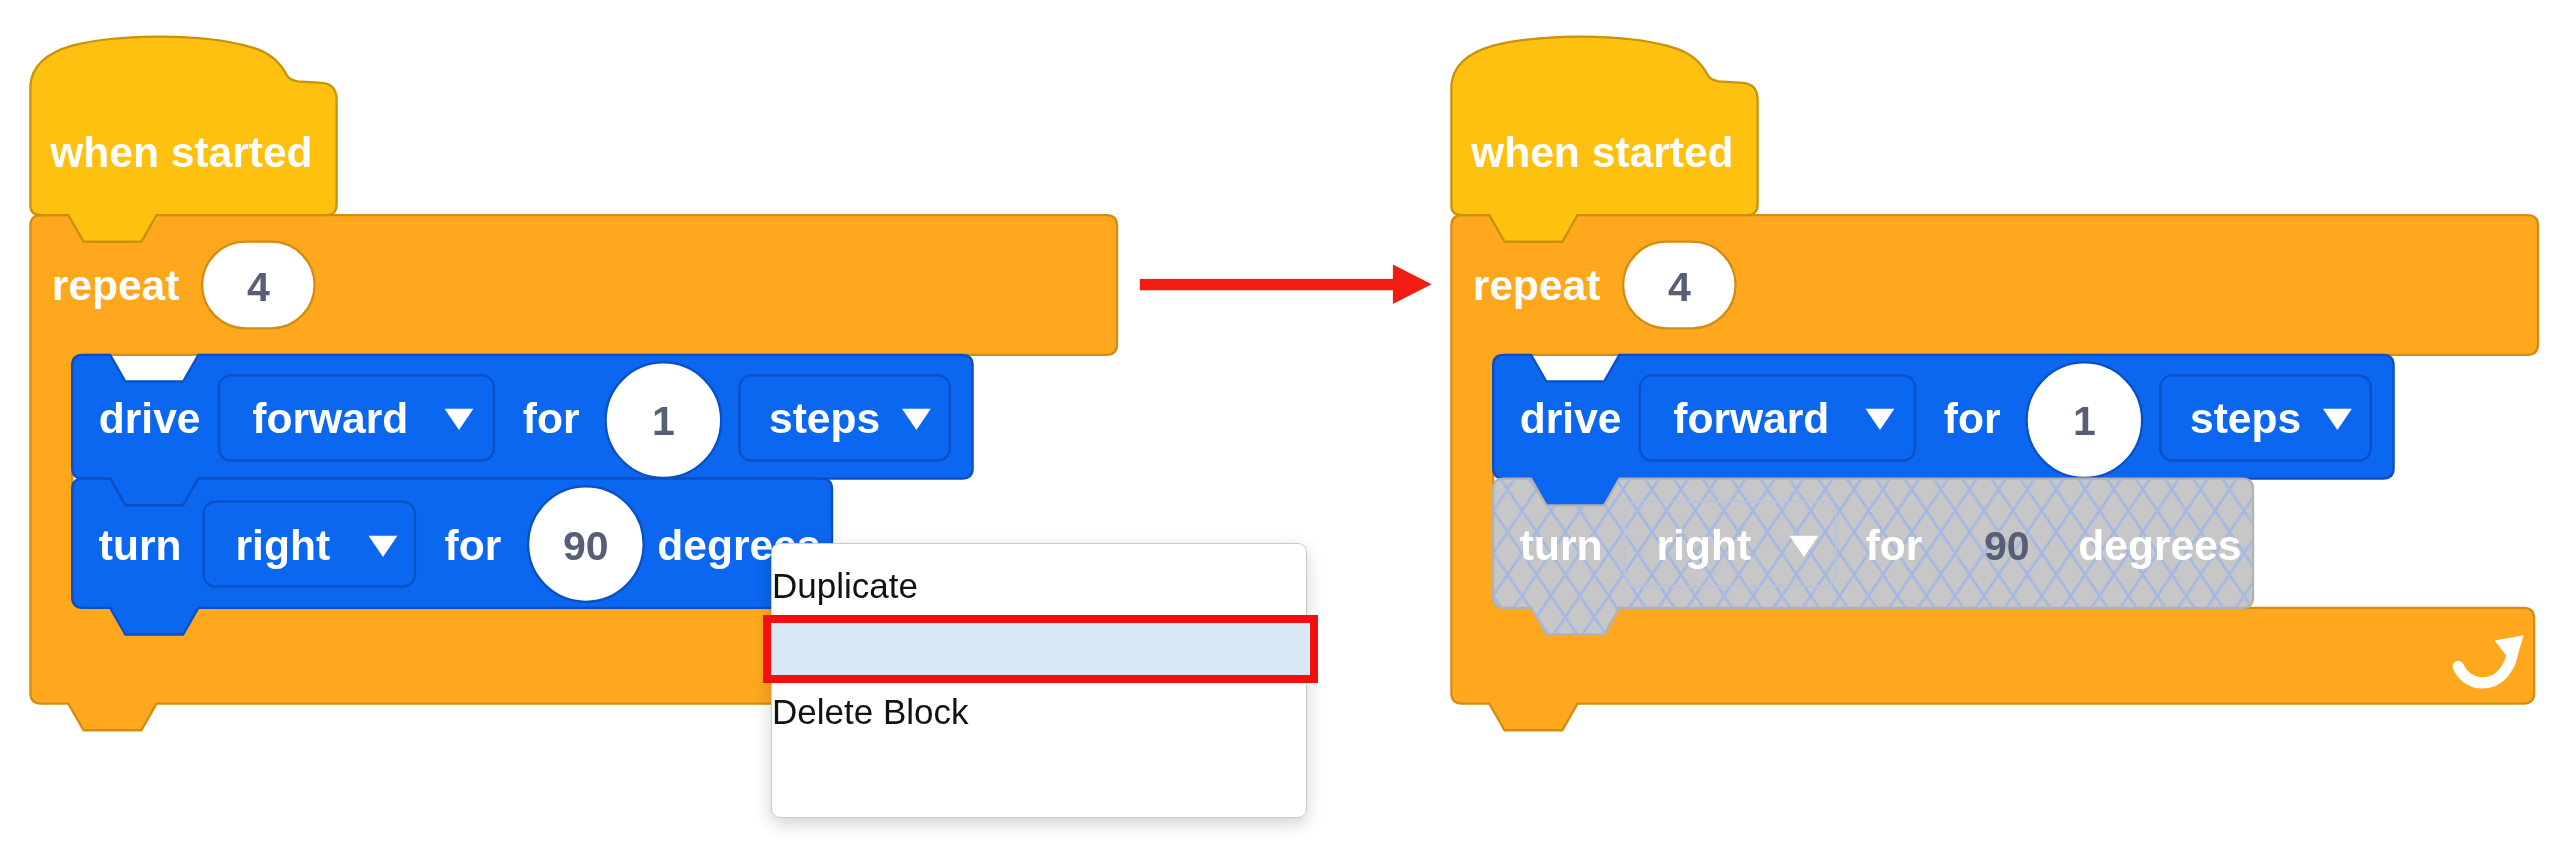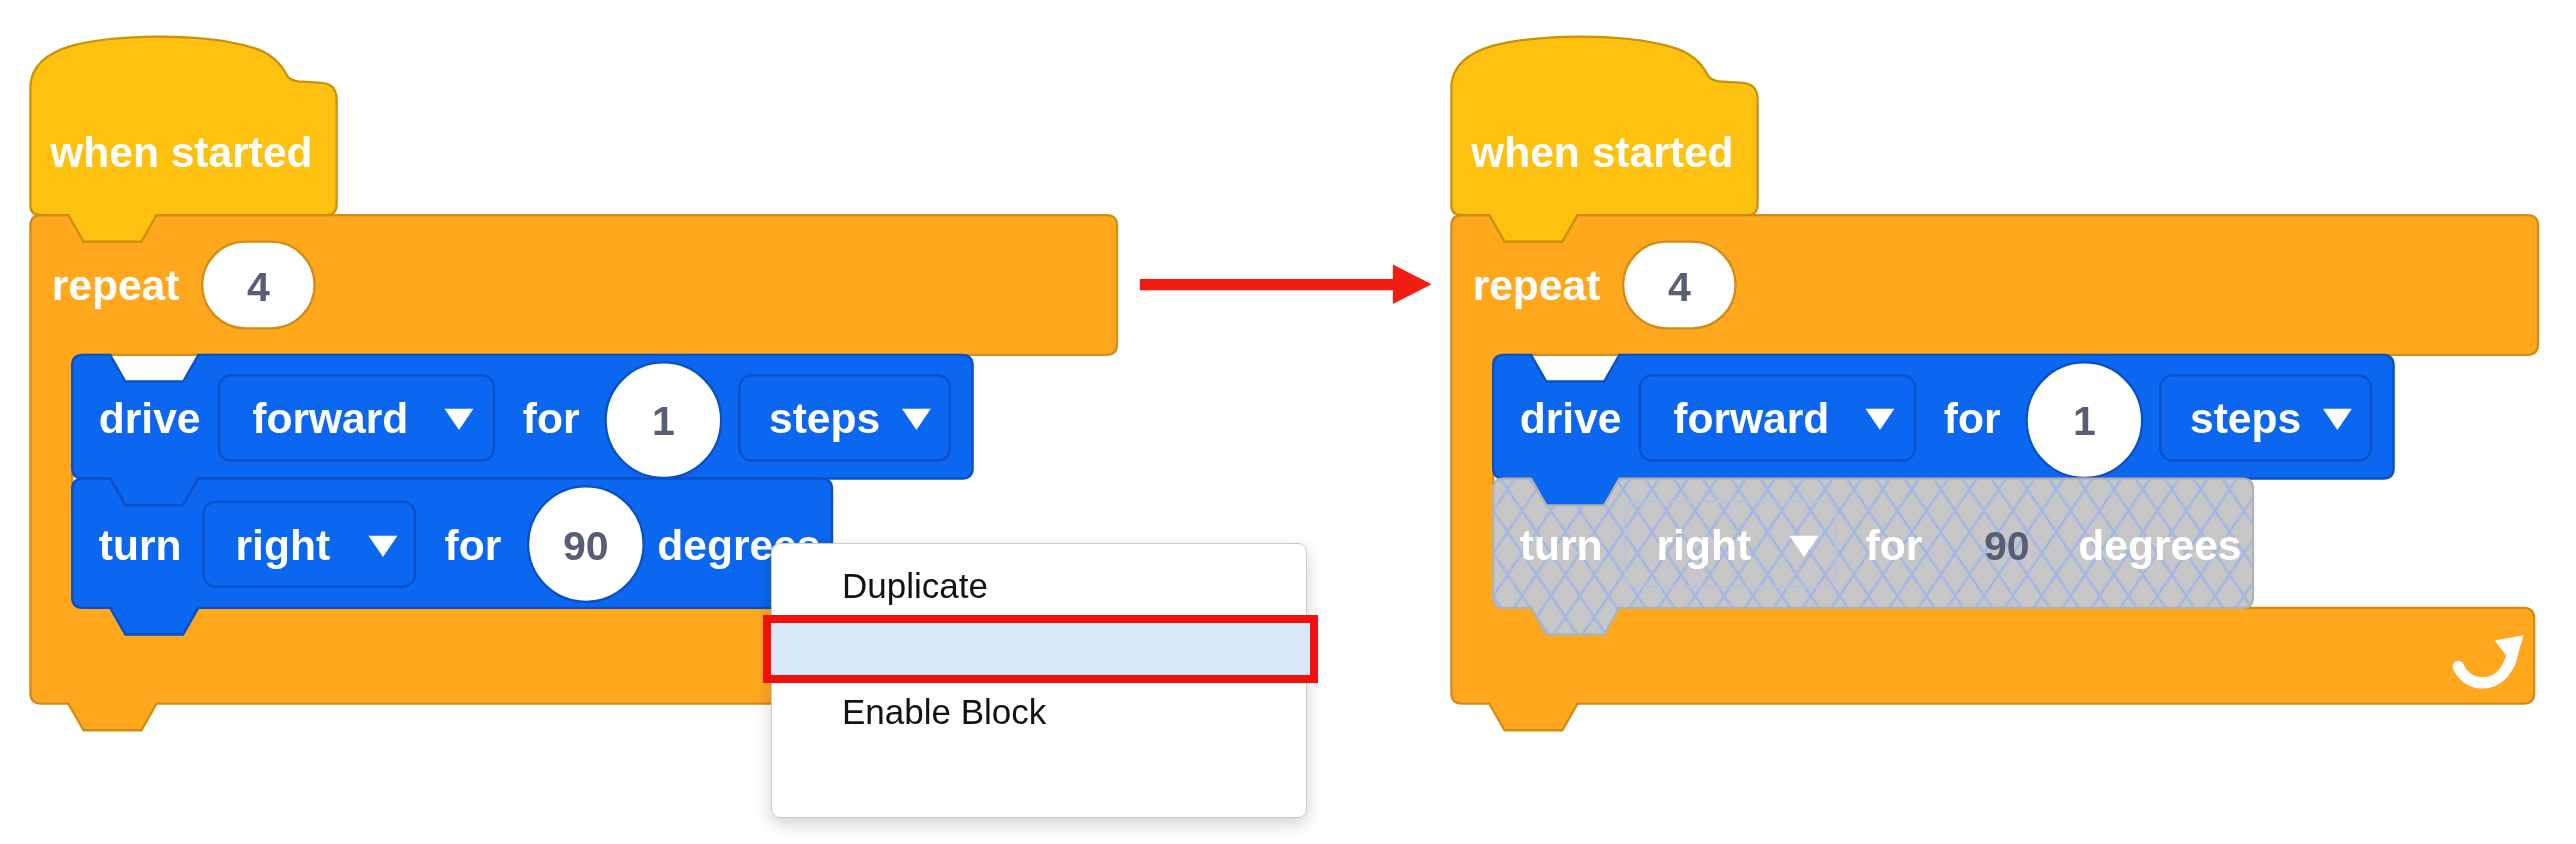--- a/index.html
+++ b/index.html
@@ -6,21 +6,21 @@
   .canvas{position:relative;width:2576px;height:845px;overflow:hidden;
           font-family:"Liberation Sans", sans-serif;}
   svg text{font-family:"Liberation Sans", sans-serif;}
   .blk-label{font-size:56px;font-weight:bold;fill:#ffffff;}
   .num-label{font-size:54px;font-weight:bold;fill:#575E75;text-anchor:middle;}
   .menu{position:absolute;left:771px;top:543px;width:536px;height:275px;
         background:#ffffff;border:1.5px solid #cbcbcb;border-radius:9px;
         box-shadow:0 6px 16.7px rgba(0,0,0,0.18);box-sizing:border-box;
         padding-top:10.6px;z-index:5;}
   .menu-item{position:relative;z-index:7;height:63px;display:flex;align-items:center;
-             padding-left:70px;font-size:35px;color:#121212;cursor:default;}
+             font-size:35px;color:#121212;cursor:default;}
   .menu-item.disabled{color:#c4c4c4;}
   .highlight-box{position:absolute;left:763px;top:615px;width:555px;height:68px;
                  background:#D9E8F6;border:8.4px solid #F40F0F;box-sizing:border-box;z-index:6;}
 </style>
 </head>
 <body>
 
 <div class="canvas">
 
 <svg width="2576" height="845" viewBox="0 0 3390 1112">
@@ -163,20 +163,20 @@
       <text class="num-label" x="771" y="737">90</text>
       <text class="blk-label" x="865" y="737">degrees</text>
     </g>
   </g>
 </svg>
 
 
 <div class="menu">
   <div class="menu-item">Duplicate</div>
   <div class="menu-item">Disable Block</div>
-  <div class="menu-item">Enable Block</div>
+  <div class="menu-item">Delete Block</div>
 </div>
 
 
 <div class="highlight-box"></div>
 
 </div>
 
 
 </body></html>

